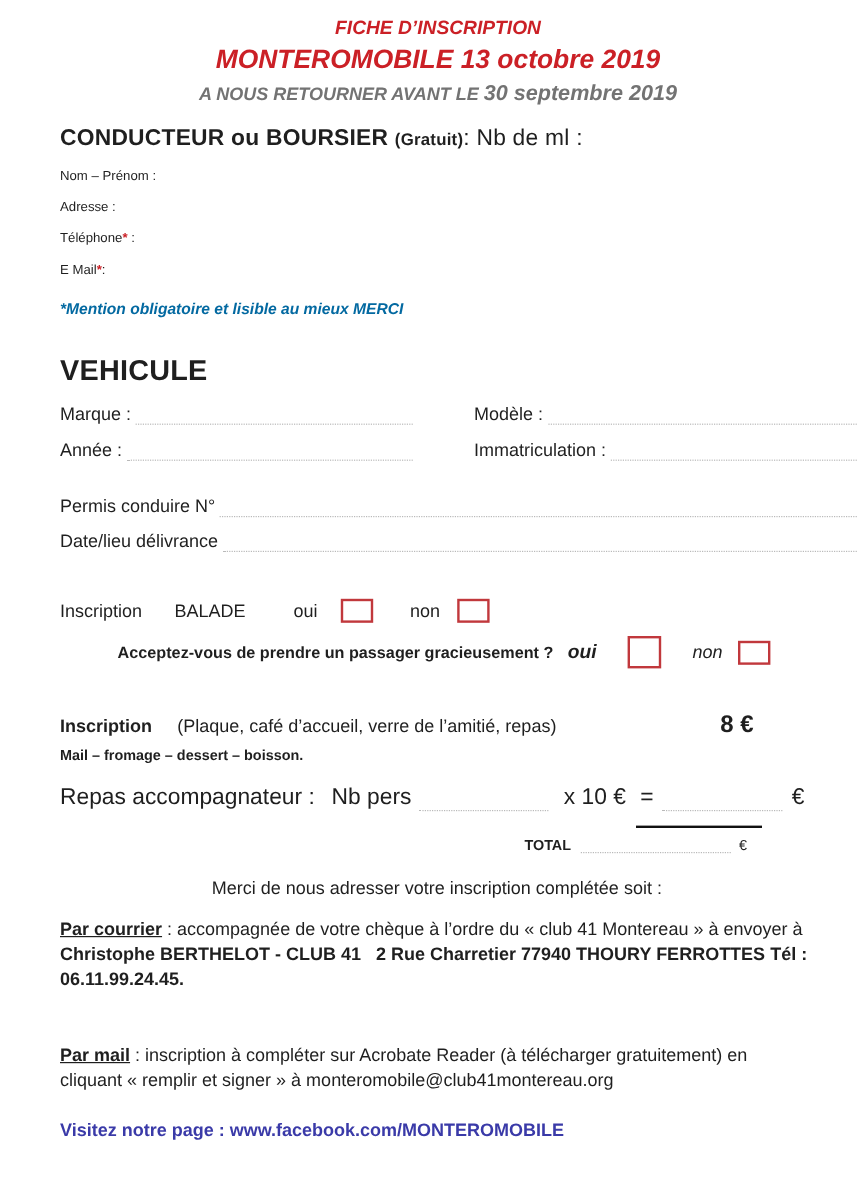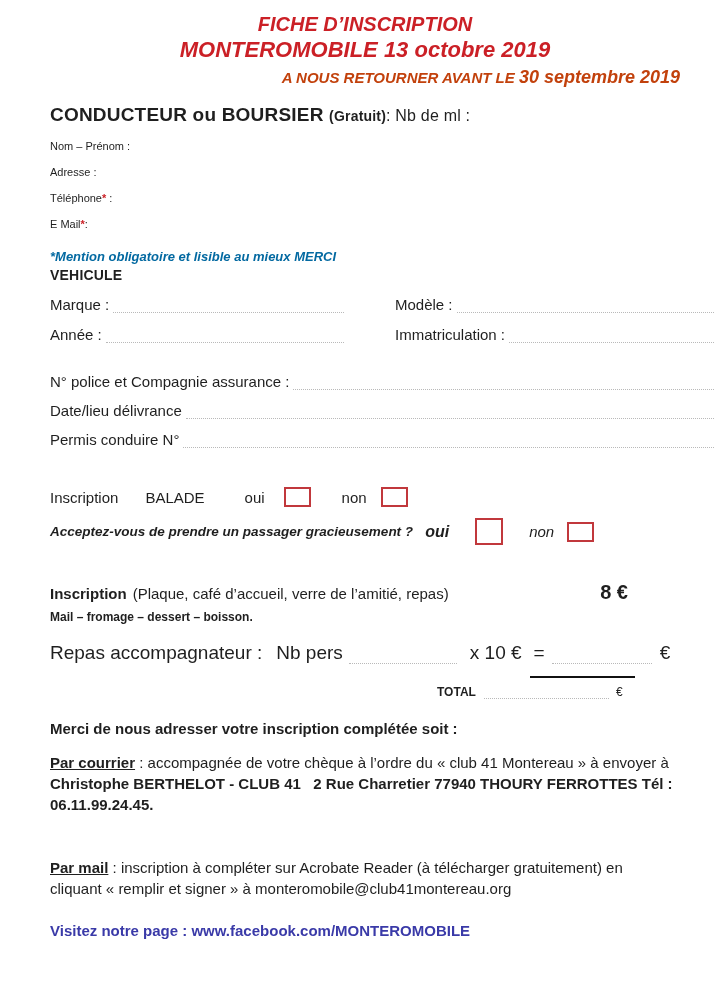--- a/index.html
+++ b/index.html
@@ -4,64 +4,64 @@
 <style>
   html,body{margin:0;padding:0;background:#e8e8e8;}
   .page{
     width:720px;height:997px;margin:0 auto;background:#ffffff;
     font-family:"Liberation Sans",sans-serif;color:#1f1f1f;
     position:relative;overflow:hidden;box-sizing:border-box;
     padding:14px 40px 0 50px;
   }
   
   .hdr{text-align:center;}
-  .hdr-sub{color:#cb2026;font-style:italic;font-weight:bold;font-size:20px;line-height:20px;}
+  .hdr-sub{color:#cb2026;font-style:italic;font-weight:bold;font-size:16px;line-height:20px;}
   .hdr-title{color:#cb2026;font-style:italic;font-weight:bold;font-size:22px;line-height:26px;margin-top:3px;}
-  .hdr-return{color:#c2410c;font-style:italic;font-size:15px;line-height:19px;margin-top:5px;font-weight:bold;text-align:right;}
+  .hdr-return{color:#737373;font-style:italic;font-size:15px;line-height:19px;margin-top:5px;font-weight:bold;}
   .hdr-return .ret-date{font-size:18px;}
   
   .sec-head{font-size:19px;font-weight:bold;letter-spacing:.2px;}
   .sec-head .paren{font-size:14px;}
-  .sec-head .tail{font-size:16px;font-weight:normal;}
+  .sec-head .tail{font-size:19px;font-weight:normal;}
   .conducteur-head{margin-top:17px;}
   
   .pfield{font-size:11px;margin-top:14px;}
   .star{color:#cb2026;font-weight:bold;}
   .note-red{color:#0369a1;font-style:italic;font-size:13px;margin-top:19px;font-weight:bold;}
   
-  .veh-head{margin-top:3px;font-size:14px;}
+  .veh-head{margin-top:31px;font-size:24px;}
   .vrow{display:flex;margin-top:13px;font-size:15px;align-items:flex-end;margin-right:-34px;}
   .vcell-l{display:flex;width:294px;align-items:flex-end;}
   .vcell-r{display:flex;flex:1;margin-left:51px;align-items:flex-end;}
   .leader{flex:1;border-bottom:1px dotted #b9b9b9;height:14px;margin-left:4px;}
   .arow{display:flex;font-size:15px;align-items:flex-end;margin-right:-34px;}
   .assurance{margin-top:30px;}
   .arow + .arow{margin-top:12px;}
   
   .balade{margin-top:39px;}
   .brow{display:flex;align-items:center;font-size:15px;}
   .brow2{margin-top:11px;}
   .cb{display:inline-block;border:2px solid #c1383c;background:#fff;box-sizing:border-box;}
   .cb-s{width:27px;height:20px;}
   .cb-m{width:28px;height:27px;}
   .it{font-style:italic;}
-  .q{font-size:13.5px;font-style:italic;font-weight:bold;}
+  .q{font-size:13.5px;font-weight:bold;margin-left:48px;}
   
   .tarifs{margin-top:36px;}
   .price-row{display:flex;font-size:15px;align-items:baseline;}
   .price-amount{margin-left:auto;margin-right:52px;font-size:20px;font-weight:bold;}
   .menu-line{font-size:12px;margin-top:6px;font-weight:bold;}
   .repas-row{display:flex;font-size:19px;align-items:flex-end;margin-top:18px;}
   .lead-fix{display:inline-block;border-bottom:1px dotted #b9b9b9;height:14px;}
   .sum-rule{width:105px;height:2px;background:#111;margin-left:480px;margin-top:12px;}
   .total-row{display:flex;font-size:12px;align-items:flex-end;margin-top:6px;}
   
   .ftr{margin-top:19px;font-size:15px;}
   .ftr p{margin:0;width:628px;line-height:21px;}
-  .p-merci{font-weight:bold;}
+  .p-merci{font-weight:normal;text-align:center;}
   .p-courrier{margin-top:13px !important;}
   .lbl-u{font-weight:bold;text-decoration:underline;}
   .bold{font-weight:bold;white-space:pre-wrap;}
   .p-mail{margin-top:42px !important;}
   .p-fb{margin-top:21px !important;color:#3a3aa8;font-weight:bold;cursor:pointer;}
 </style>
 </head>
 <body>
 
 <div class="page">
@@ -98,29 +98,25 @@
         <span class="leader"></span>
       </div>
     <div class="vcell-r">
         <span>Immatriculation :</span>
         <span class="leader"></span>
       </div>
   </div>
 
   <div class="assurance">
     <div class="arow">
-        <span>N° police et Compagnie assurance :</span>
+        <span>Permis conduire N°</span>
         <span class="leader"></span>
       </div>
     <div class="arow">
         <span>Date/lieu délivrance</span>
-        <span class="leader"></span>
-      </div>
-    <div class="arow">
-        <span>Permis conduire N°</span>
         <span class="leader"></span>
       </div>
   </div>
 
   <div class="balade">
     <div class="brow">
       <span>Inscription</span>
       <span style="margin-left:27px;">BALADE</span>
       <span style="margin-left:40px;">oui</span>
       <span class="cb cb-s" style="margin-left:19px;"></span>
@@ -132,21 +128,21 @@
       <span class="it" style="margin-left:12px;font-weight:bold;font-size:16px;">oui</span>
       <span class="cb cb-m" style="margin-left:26px;"></span>
       <span class="it" style="margin-left:26px;font-size:15px;">non</span>
       <span class="cb cb-s" style="margin-left:13px;"></span>
     </div>
   </div>
 
   <div class="tarifs">
     <div class="price-row">
       <span style="font-weight:bold;">Inscription</span>
-      <span style="margin-left:6px;">(Plaque, café d’accueil, verre de l’amitié, repas)</span>
+      <span style="margin-left:21px;">(Plaque, café d’accueil, verre de l’amitié, repas)</span>
       <span class="price-amount">8 €</span>
     </div>
     <div class="menu-line">Mail – fromage – dessert – boisson.</div>
     <div class="repas-row">
       <span>Repas accompagnateur :</span>
       <span style="margin-left:14px;">Nb pers</span>
       <span class="lead-fix" style="width:108px;margin-left:6px;"></span>
       <span style="margin-left:13px;">x 10 €</span>
       <span style="margin-left:12px;">=</span>
       <span class="lead-fix" style="width:100px;margin-left:7px;"></span>

